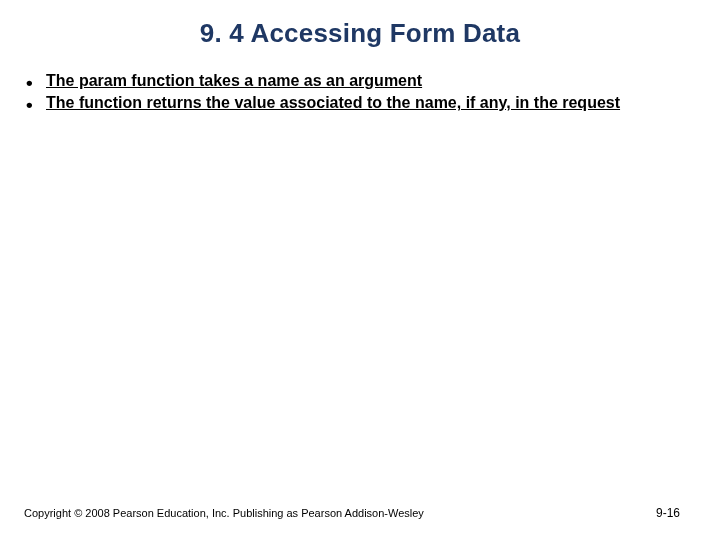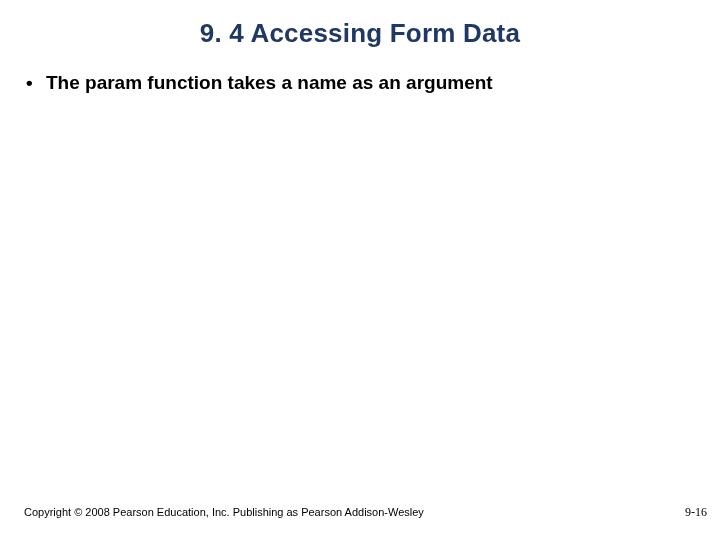--- a/index.html
+++ b/index.html
@@ -29,59 +29,60 @@
       letter-spacing: 0.2px;
       text-align: center;
     }
     .bullets {
       list-style: none;
       padding: 0;
       margin: 0;
     }
     .bullets li {
       color: #000000;
-      font-size: 19px;
+      font-size: 16px;
       font-weight: bold;
       padding-left: 22px;
       position: relative;
       line-height: 1.28;
       margin-bottom: 2px;
+      text-decoration: underline;
     }
     .bullets li::before {
       content: "•";
       position: absolute;
       left: 2px;
       top: 0;
       font-size: 19px;
       color: #000000;
     }
     .footer {
       position: absolute;
       bottom: 20px;
       left: 24px;
-      right: 13px;
+      right: 40px;
       display: flex;
       justify-content: space-between;
       align-items: baseline;
     }
     .copyright {
       color: #000000;
       font-size: 11px;
     }
     .page-number {
       color: #000000;
       font-size: 12px;
-      font-family: Liberation Serif, serif;
     }
   </style>
 </head>
 <body>
 
 <div class="slide">
   <h1 class="title">9. 4 Accessing Form Data</h1>
   <ul class="bullets">
     <li>The param function takes a name as an argument</li>
+    <li>The function returns the value associated to the name, if any, in the request</li>
   </ul>
   <div class="footer">
     <span class="copyright">Copyright © 2008 Pearson Education, Inc. Publishing as Pearson Addison-Wesley</span>
     <span class="page-number">9-16</span>
   </div>
 </div>
 
 </body></html>

